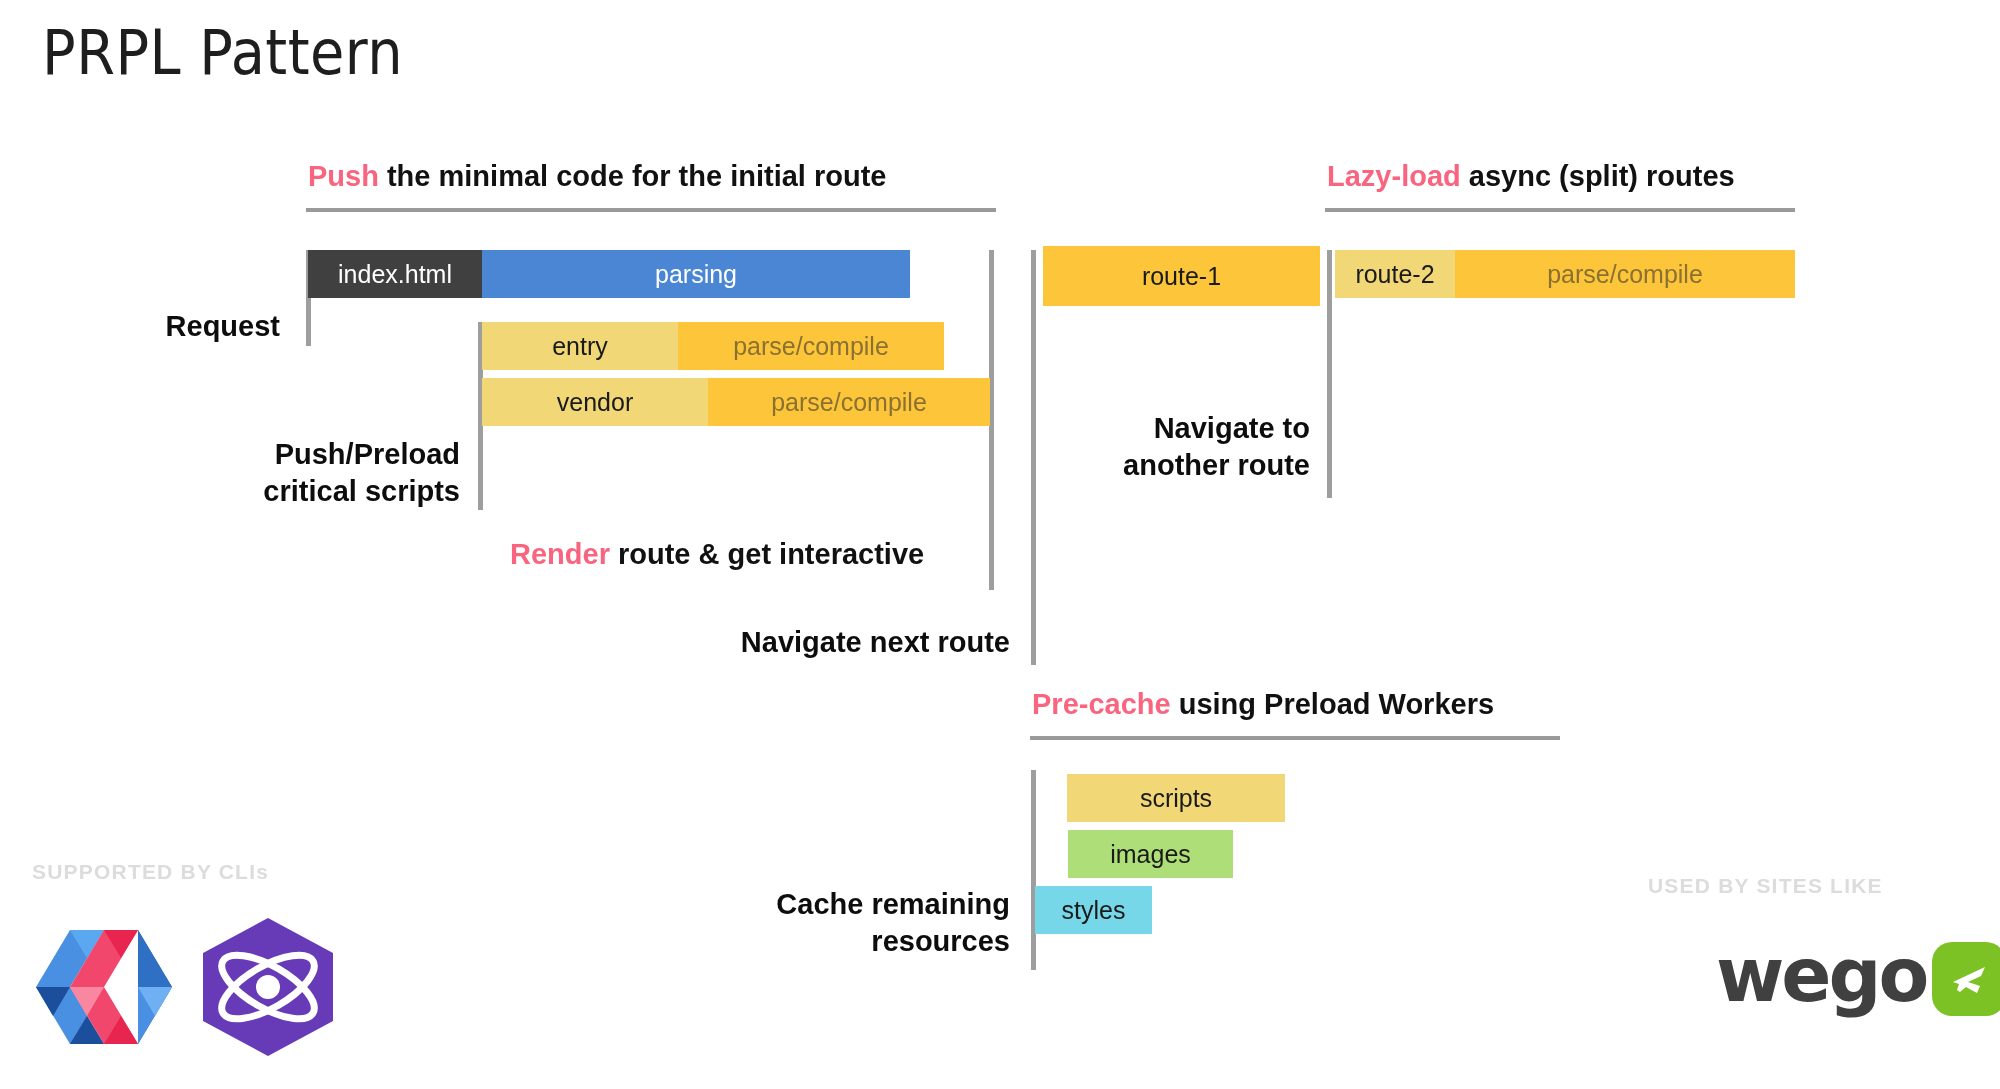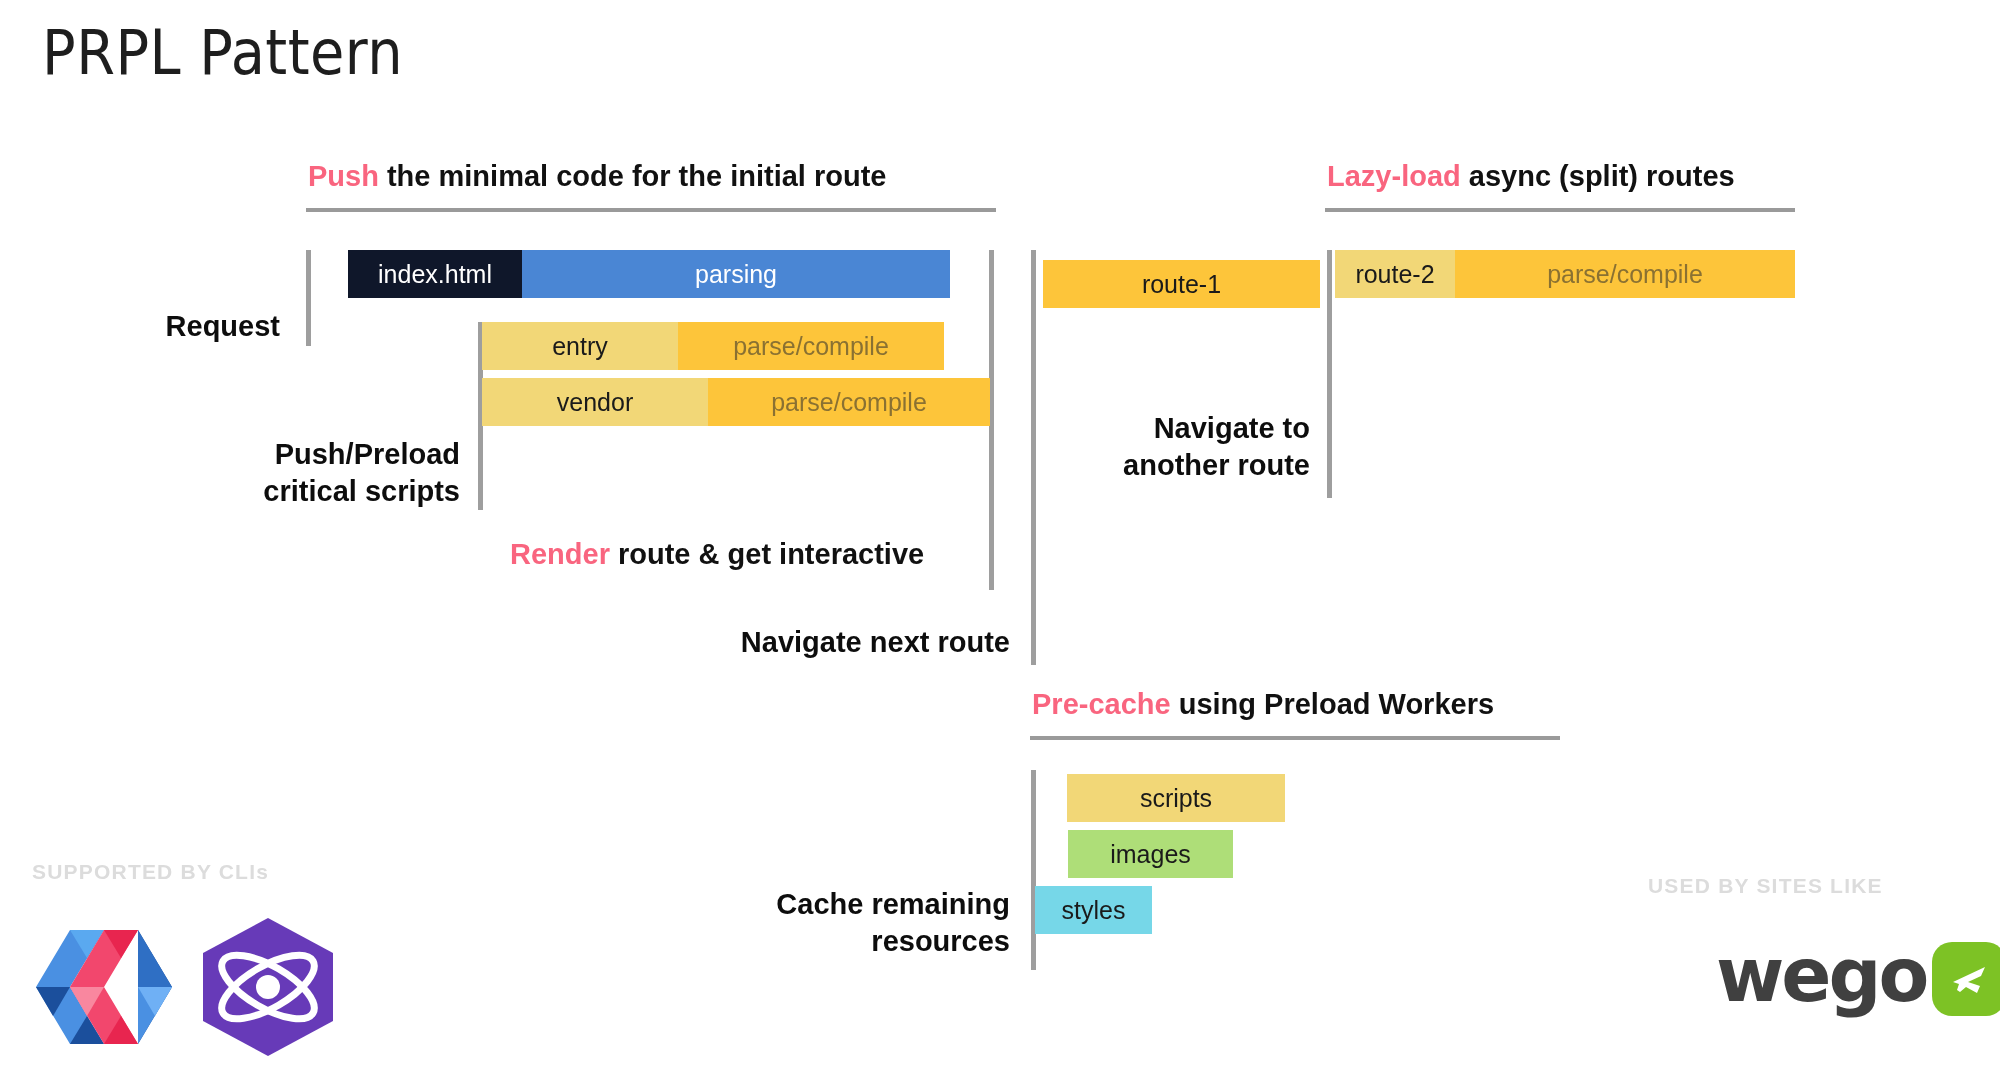--- a/index.html
+++ b/index.html
@@ -115,32 +115,32 @@
 resources</div>
 
   <div id="chart-layer" style="position:absolute; inset:0;">
       <div class="vline" style="left: 306px; top: 250px; height: 96px;"></div>
       <div class="vline" style="left: 478px; top: 322px; height: 188px;"></div>
       <div class="vline" style="left: 989px; top: 250px; height: 340px;"></div>
       <div class="vline" style="left: 1031px; top: 250px; height: 415px;"></div>
       <div class="vline" style="left: 1327px; top: 250px; height: 248px;"></div>
       <div class="vline" style="left: 1031px; top: 770px; height: 200px;"></div>
       <div class="bar" style="left: 308px; top: 250px; width: 692px; height: 48px;">
-        <div class="seg" style="width: 174px; background: #0f172a; color: rgb(255, 255, 255); margin-left: 40px;">index.html</div>
+        <div class="seg" style="width: 174px; background: #404040; color: rgb(255, 255, 255);">index.html</div>
         <div class="seg" style="width: 428px; background: rgb(74, 134, 212); color: #ffffff;">parsing</div>
       </div>
       <div class="bar" style="left: 482px; top: 322px; width: 462px; height: 48px;">
         <div class="seg" style="width: 196px; background: rgb(242, 215, 119); color: rgb(26, 26, 26);">entry</div>
         <div class="seg" style="width: 266px; background: rgb(253, 197, 58); color: rgb(138, 113, 50);">parse/compile</div>
       </div>
       <div class="bar" style="left: 482px; top: 378px; width: 508px; height: 48px;">
         <div class="seg" style="width: 226px; background: rgb(242, 215, 119); color: rgb(26, 26, 26);">vendor</div>
         <div class="seg" style="width: 282px; background: rgb(253, 197, 58); color: rgb(138, 113, 50);">parse/compile</div>
       </div>
-      <div class="bar" style="left: 1043px; top: 260px; width: 277px; height: 48px;">
+      <div class="bar" style="left: 1043px; top: 246px; width: 277px; height: 60px;">
         <div class="seg" style="width: 277px; background: rgb(253, 197, 58); color: rgb(26, 26, 26);">route-1</div>
       </div>
       <div class="bar" style="left: 1335px; top: 250px; width: 460px; height: 48px;">
         <div class="seg" style="width: 120px; background: rgb(242, 215, 119); color: rgb(26, 26, 26);">route-2</div>
         <div class="seg" style="width: 340px; background: rgb(253, 197, 58); color: rgb(138, 113, 50);">parse/compile</div>
       </div>
       <div class="bar" style="left: 1035px; top: 774px; width: 218px; height: 48px; padding-left: 32px;">
         <div class="seg" style="width: 218px; background: rgb(242, 215, 119); color: rgb(26, 26, 26);">scripts</div>
       </div>
       <div class="bar" style="left: 1035px; top: 830px; width: 165px; height: 48px; margin-left: 33px;">

